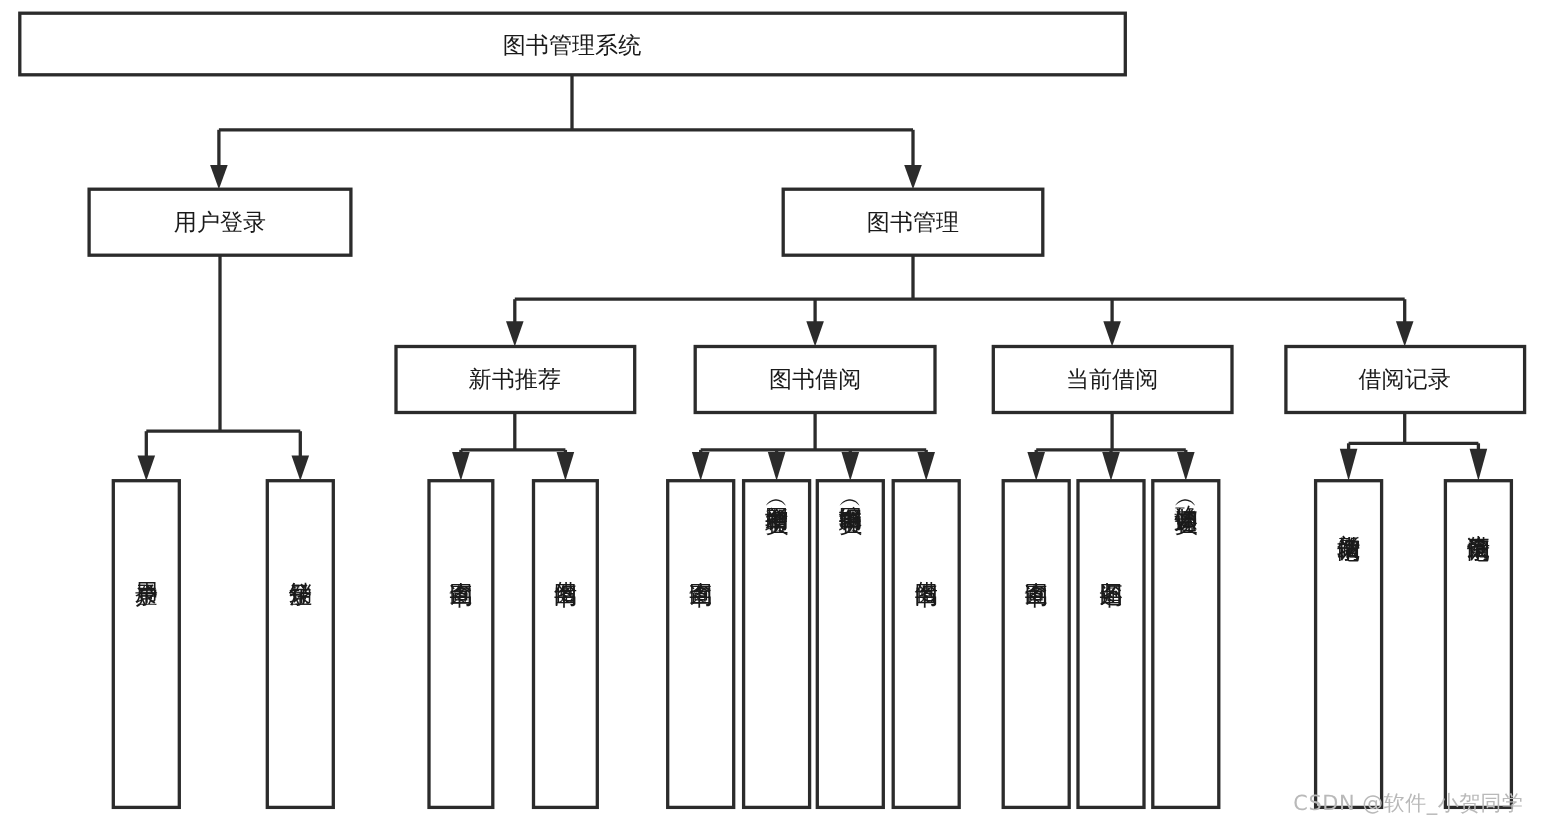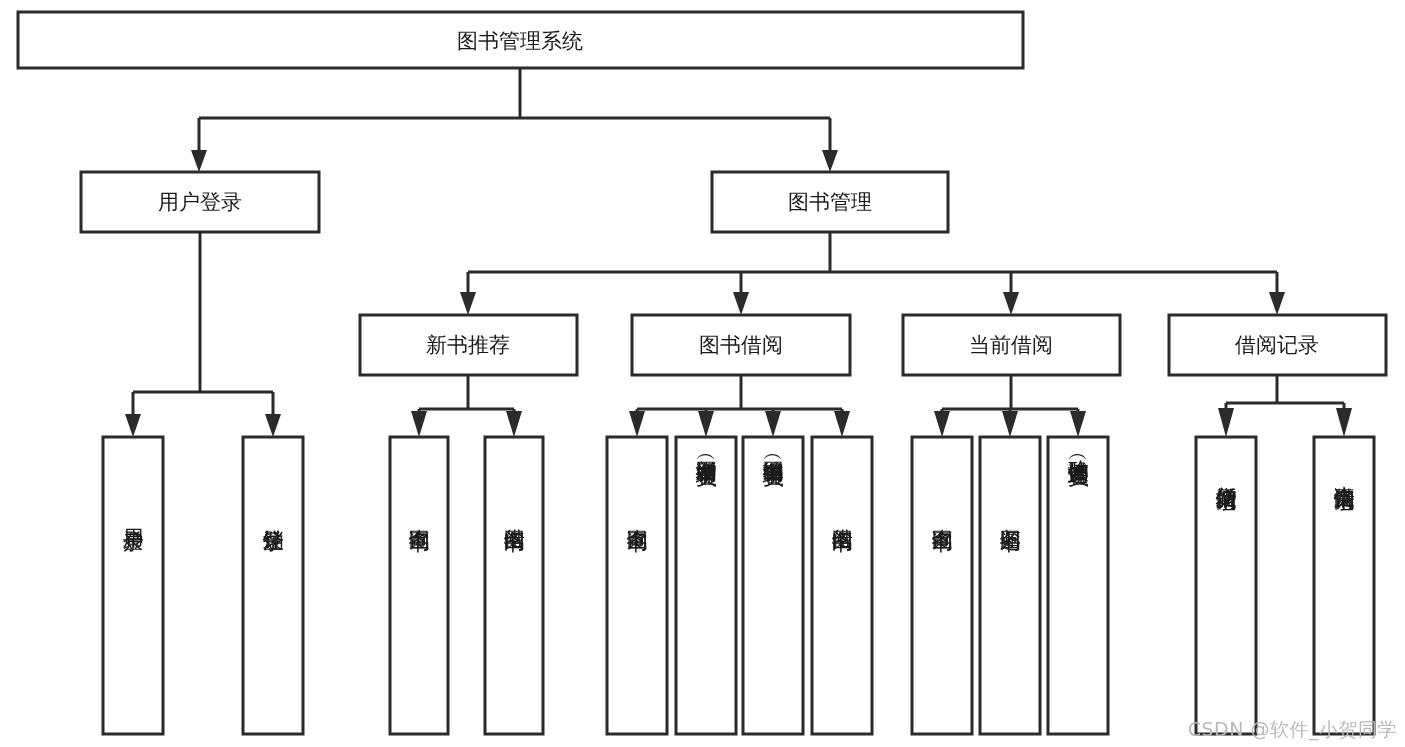--- a/index.html
+++ b/index.html
@@ -62,21 +62,21 @@
     pointer-events: none;
   }
   .vbox-wrap {
     position: absolute;
     display: flex;
     align-items: flex-start;
     justify-content: center;
   }
   .watermark {
     position: absolute;
-    right: 8px;
+    right: 20px;
     bottom: 4px;
     font-family: "DejaVu Sans", "Liberation Sans", sans-serif;
     font-size: 19px;
     color: #b9b9b9;
     white-space: nowrap;
     letter-spacing: 0.5px;
   }
 </style>
 </head>
 <body>

